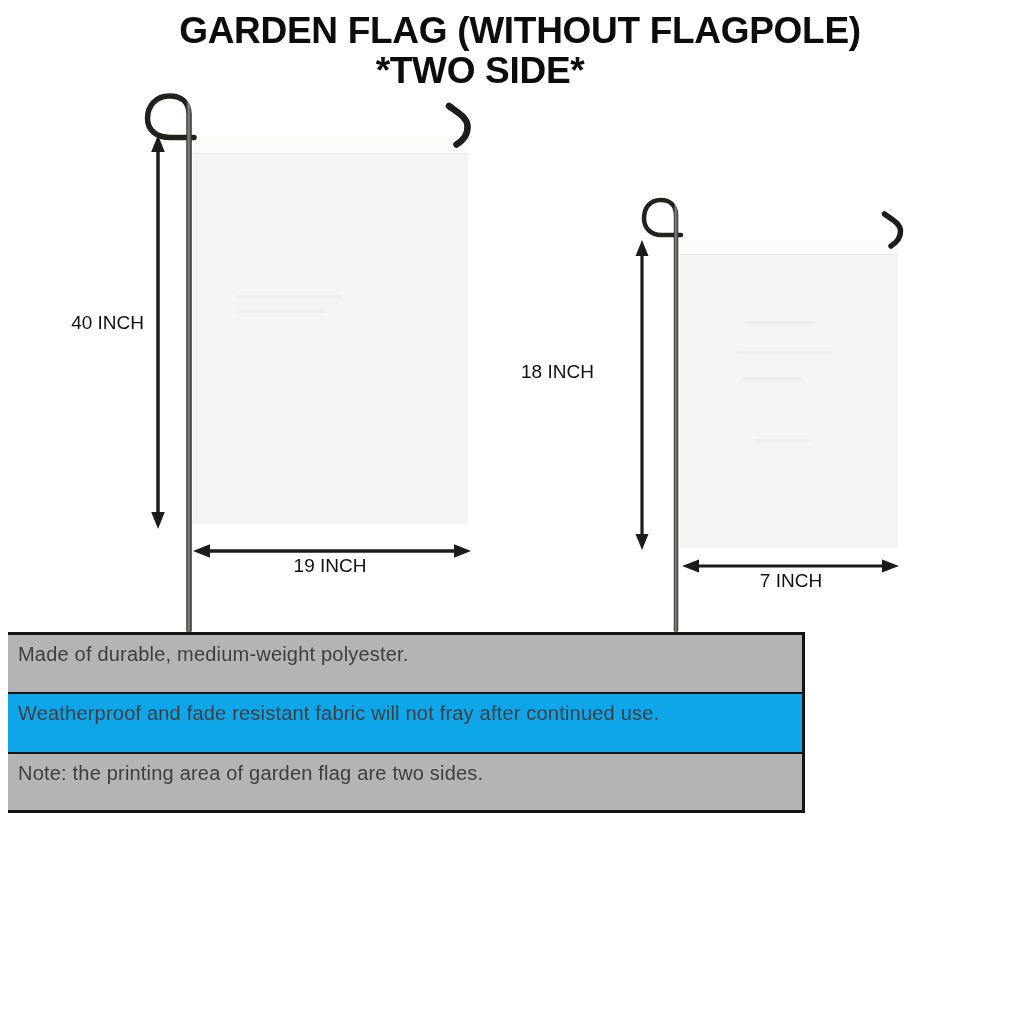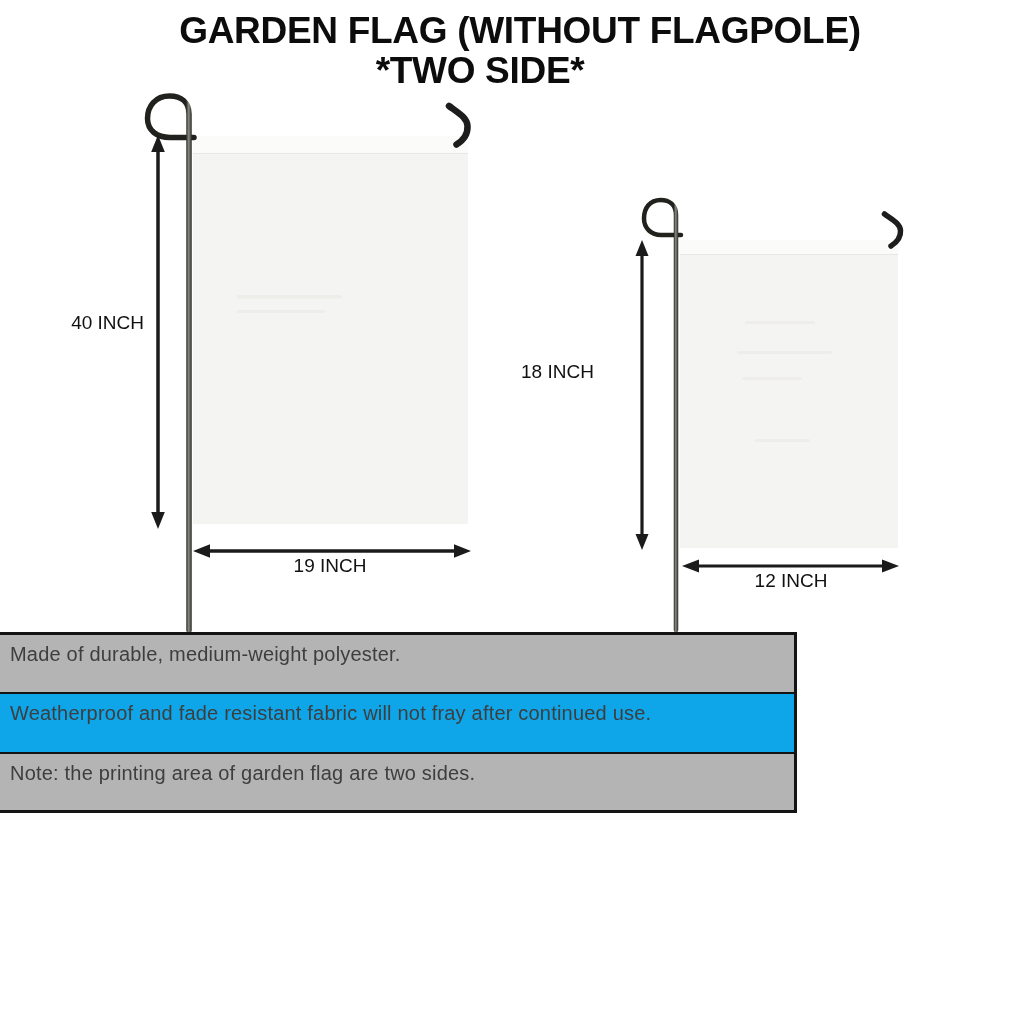--- a/index.html
+++ b/index.html
@@ -29,21 +29,21 @@
   .dim-label{
     position:absolute;font-weight:normal;font-size:19px;line-height:20px;
     color:var(--text-dark,#111111);white-space:nowrap;
   }
   .dim-40{left:38px;top:304px;width:106px;text-align:right;}
   .dim-28{left:256px;top:547px;width:148px;text-align:center;}
   .dim-18{left:521px;top:353px;width:108px;}
   .dim-12{left:717px;top:562px;width:148px;text-align:center;}
   
   .features{
-    position:absolute;left:0;top:623px;width:794px;
+    position:absolute;left:8px;top:623px;width:794px;
     border-top:3px solid #141414;border-bottom:3px solid #141414;
     border-right:3px solid #141414;
   }
   .feature-row{
     position:relative;box-sizing:border-box;
     padding:8px 12px 0 10px;
     font-size:20px;line-height:23px;letter-spacing:0.2px;
     color:var(--feature-text,#3e3e3e);background:#0ea5e9;
   }
   .feature-row.gray{background:var(--band-gray,#b4b4b4);}
@@ -117,21 +117,21 @@
         <line class="arrow-stroke" x1="697" y1="557" x2="884" y2="557" stroke-width="3.2"></line>
         <path class="arrow-head" d="M682,557 L699,550.4 L699,563.6 Z"></path>
         <path class="arrow-head" d="M899,557 L882,550.4 L882,563.6 Z"></path>
       </g>
     </g>
   </svg>
 
   <div class="dim-label dim-40">40 INCH</div>
   <div class="dim-label dim-28">19 INCH</div>
   <div class="dim-label dim-18">18 INCH</div>
-  <div class="dim-label dim-12">12 INCH</div>
+  <div class="dim-label dim-12">7 INCH</div>
 
   <div class="features">
     <div class="feature-row gray">
       <span>Made of durable, medium-weight polyester.</span>
     </div>
     <div class="feature-row">
       <span>Weatherproof and fade resistant fabric will not fray after continued use.</span>
     </div>
     <div class="feature-row gray">
       <span>Note: the printing area of garden flag are two sides.</span>

